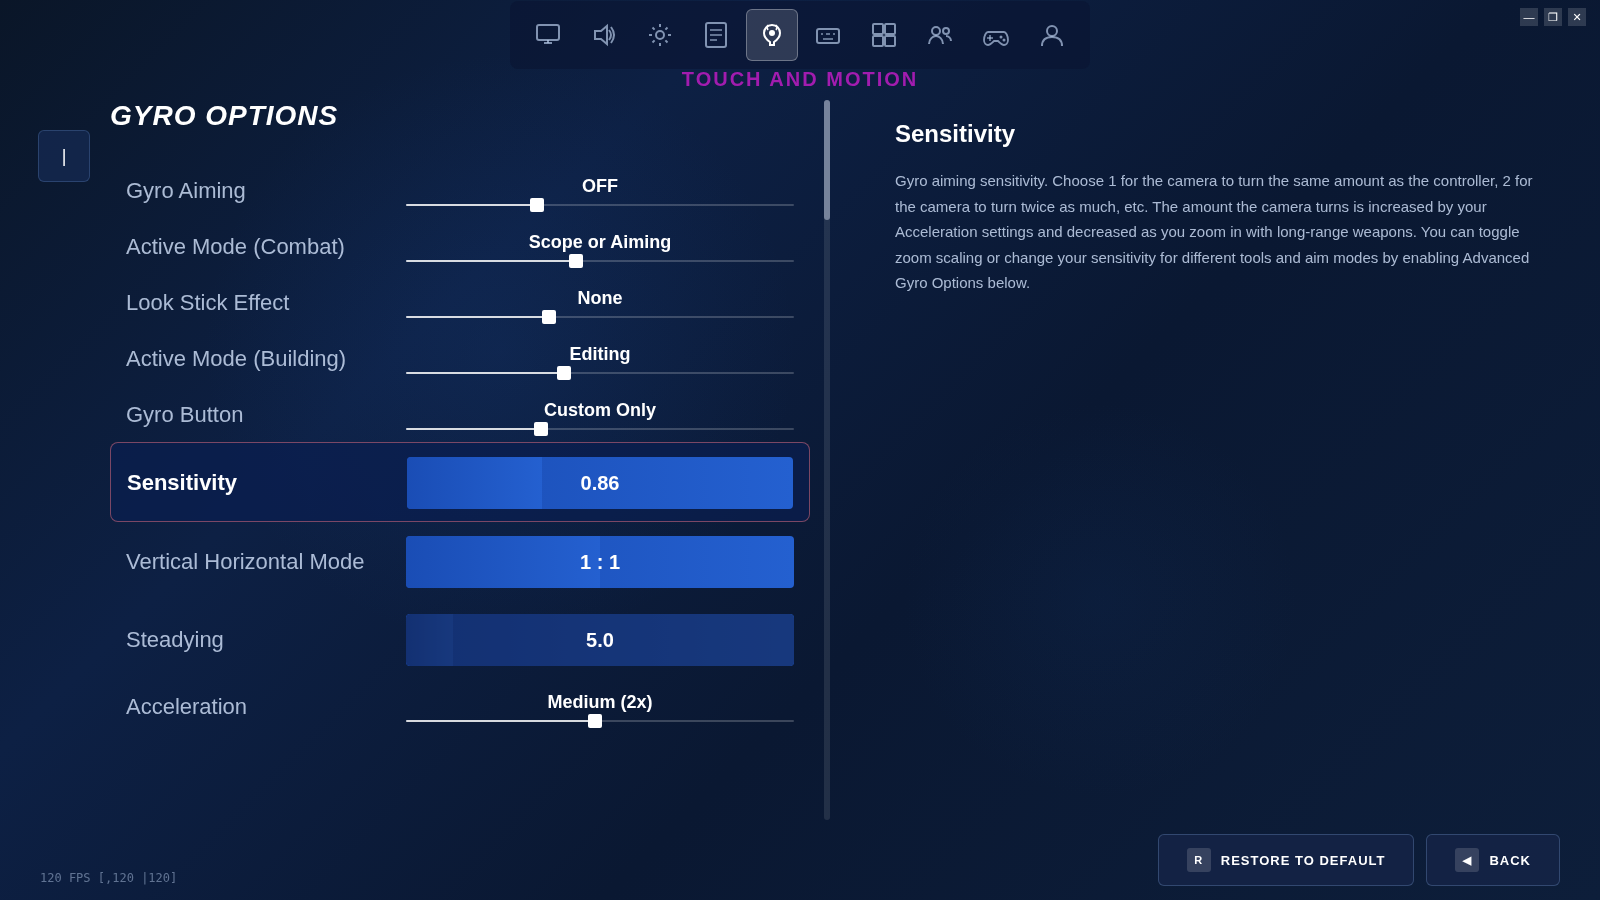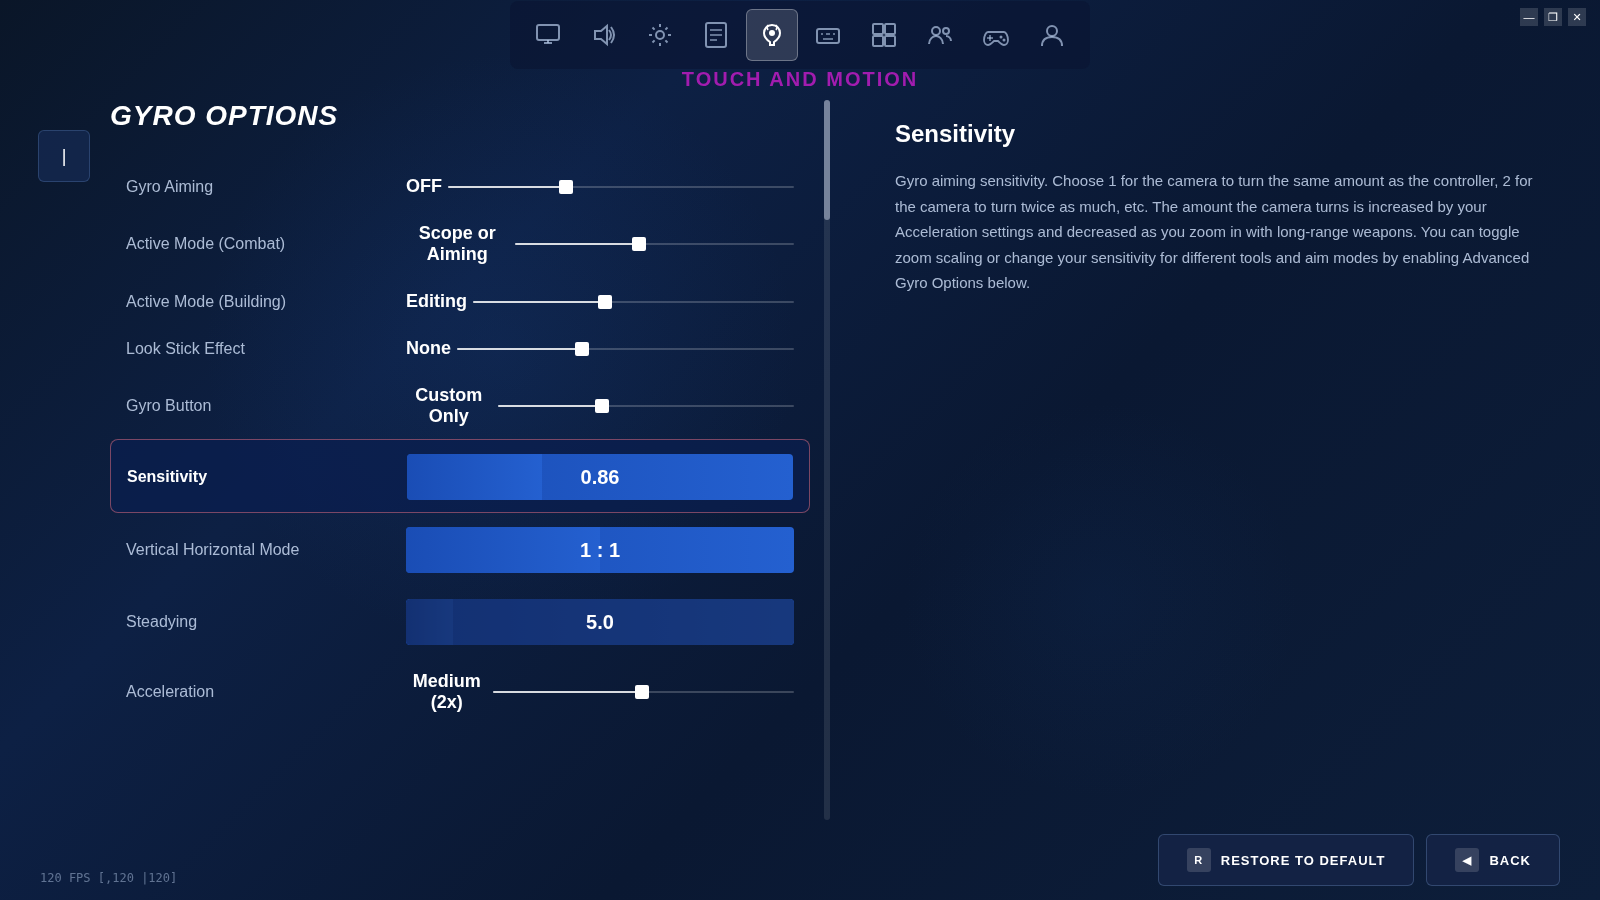--- a/index.html
+++ b/index.html
@@ -198,34 +198,34 @@
       cursor: pointer;
       position: relative;
     }
     .setting-row.selected {
       background: rgba(10,30,80,0.7);
       border: 1px solid rgba(200,100,120,0.6);
     }
 
     .setting-label {
       width: 280px;
-      font-size: 16px;
+      font-size: 22px;
       font-weight: 400;
       color: rgba(200,215,240,0.85);
       flex-shrink: 0;
     }
     .setting-row.selected .setting-label {
       font-weight: 700;
       color: #fff;
     }
 
     .setting-control {
       flex: 1;
       display: flex;
-      flex-direction: row;
+      flex-direction: column;
       align-items: center;
       gap: 6px;
     }
 
     .setting-value {
       font-size: 18px;
       font-weight: 600;
       color: #fff;
       text-align: center;
     }
@@ -264,21 +264,21 @@
       top: 50%;
       transform: translateY(-50%);
       cursor: pointer;
     }
 
     
     .blue-bar {
       background: linear-gradient(90deg, #1a4db5, #2460d0);
       border-radius: 4px;
       width: 100%;
-      height: 46px;
+      height: 52px;
       display: flex;
       align-items: center;
       justify-content: center;
       font-size: 20px;
       font-weight: 700;
       color: #fff;
       position: relative;
     }
 
     
@@ -485,40 +485,40 @@
           <div class="slider-track">
             <div class="slider-bg">
               <div class="slider-fill" style="width:45%"></div>
               <div class="slider-thumb" style="left:42%"></div>
             </div>
           </div>
         </div>
       </div>
 
       <div class="setting-row">
+        <span class="setting-label">Look Stick Effect</span>
+        <div class="setting-control">
+          <span class="setting-value">None</span>
+          <div class="slider-track">
+            <div class="slider-bg">
+              <div class="slider-fill" style="width:38%"></div>
+              <div class="slider-thumb" style="left:35%"></div>
+            </div>
+          </div>
+        </div>
+      </div>
+
+      <div class="setting-row">
         <span class="setting-label">Active Mode (Building)</span>
         <div class="setting-control">
           <span class="setting-value">Editing</span>
           <div class="slider-track">
             <div class="slider-bg">
               <div class="slider-fill" style="width:42%"></div>
               <div class="slider-thumb" style="left:39%"></div>
-            </div>
-          </div>
-        </div>
-      </div>
-
-      <div class="setting-row">
-        <span class="setting-label">Look Stick Effect</span>
-        <div class="setting-control">
-          <span class="setting-value">None</span>
-          <div class="slider-track">
-            <div class="slider-bg">
-              <div class="slider-fill" style="width:38%"></div>
-              <div class="slider-thumb" style="left:35%"></div>
             </div>
           </div>
         </div>
       </div>
 
       <div class="setting-row">
         <span class="setting-label">Gyro Button</span>
         <div class="setting-control">
           <span class="setting-value">Custom Only</span>
           <div class="slider-track">

